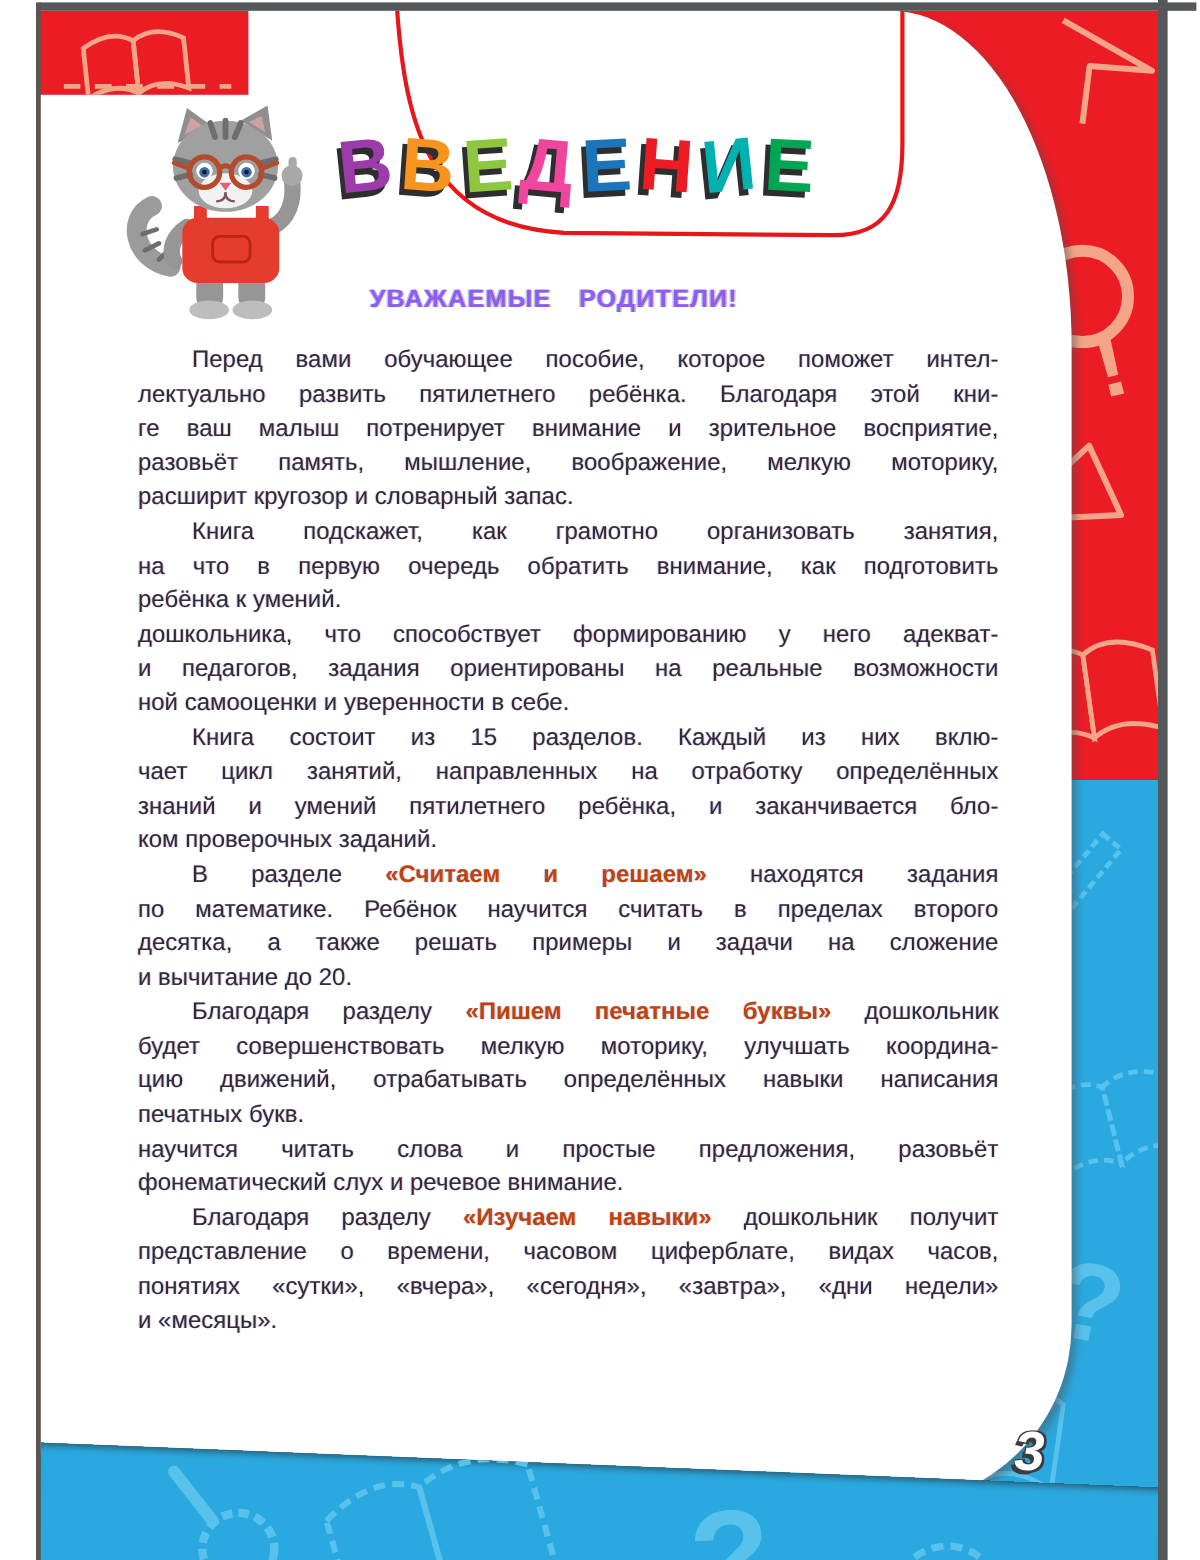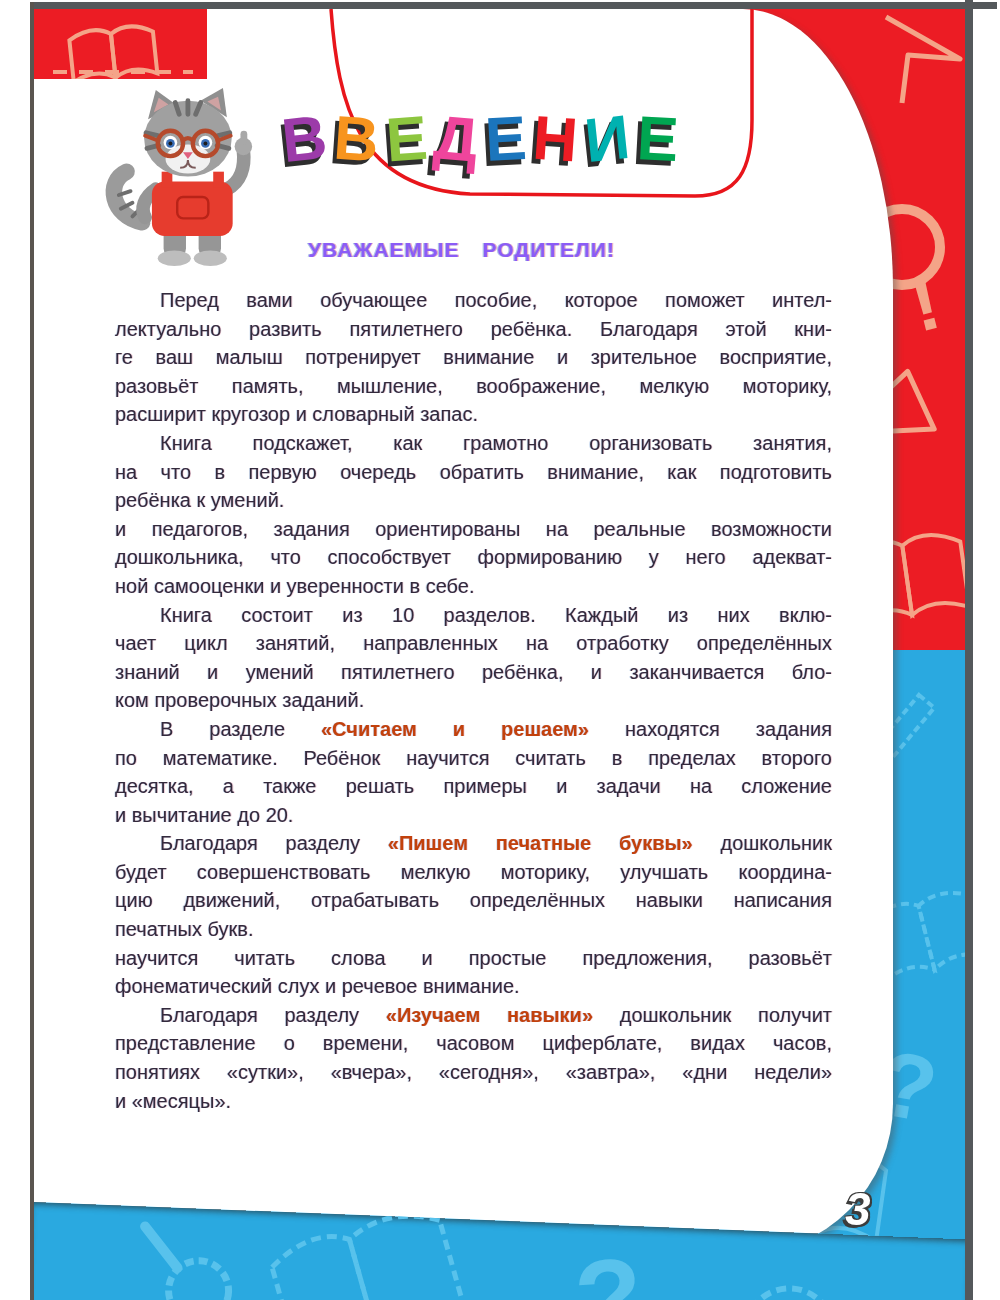--- a/index.html
+++ b/index.html
@@ -186,26 +186,26 @@
         <div class="line"><span>ге ваш малыш потренирует внимание и зрительное восприятие,</span></div>
         <div class="line"><span>разовьёт память, мышление, воображение, мелкую моторику,</span></div>
         <div class="line last"><span>расширит кругозор и словарный запас.</span></div>
       </div>
       <div class="para">
         <div class="line first"><span>Книга подскажет, как грамотно организовать занятия,</span></div>
         <div class="line"><span>на что в первую очередь обратить внимание, как подготовить</span></div>
         <div class="line last"><span>ребёнка к умений.</span></div>
       </div>
       <div class="para">
+        <div class="line"><span>дошкольника, что способствует формированию у него адекват-</span></div>
         <div class="line"><span>и педагогов, задания ориентированы на реальные возможности</span></div>
-        <div class="line"><span>дошкольника, что способствует формированию у него адекват-</span></div>
         <div class="line last"><span>ной самооценки и уверенности в себе.</span></div>
       </div>
       <div class="para">
-        <div class="line first"><span>Книга состоит из 10 разделов. Каждый из них вклю-</span></div>
+        <div class="line first"><span>Книга состоит из 15 разделов. Каждый из них вклю-</span></div>
         <div class="line"><span>чает цикл занятий, направленных на отработку определённых</span></div>
         <div class="line"><span>знаний и умений пятилетнего ребёнка, и заканчивается бло-</span></div>
         <div class="line last"><span>ком проверочных заданий.</span></div>
       </div>
       <div class="para">
         <div class="line first"><span>В разделе </span><b>«Считаем и решаем»</b><span> находятся задания</span></div>
         <div class="line"><span>по математике. Ребёнок научится считать в пределах второго</span></div>
         <div class="line"><span>десятка, а также решать примеры и задачи на сложение</span></div>
         <div class="line last"><span>и вычитание до 20.</span></div>
       </div>

